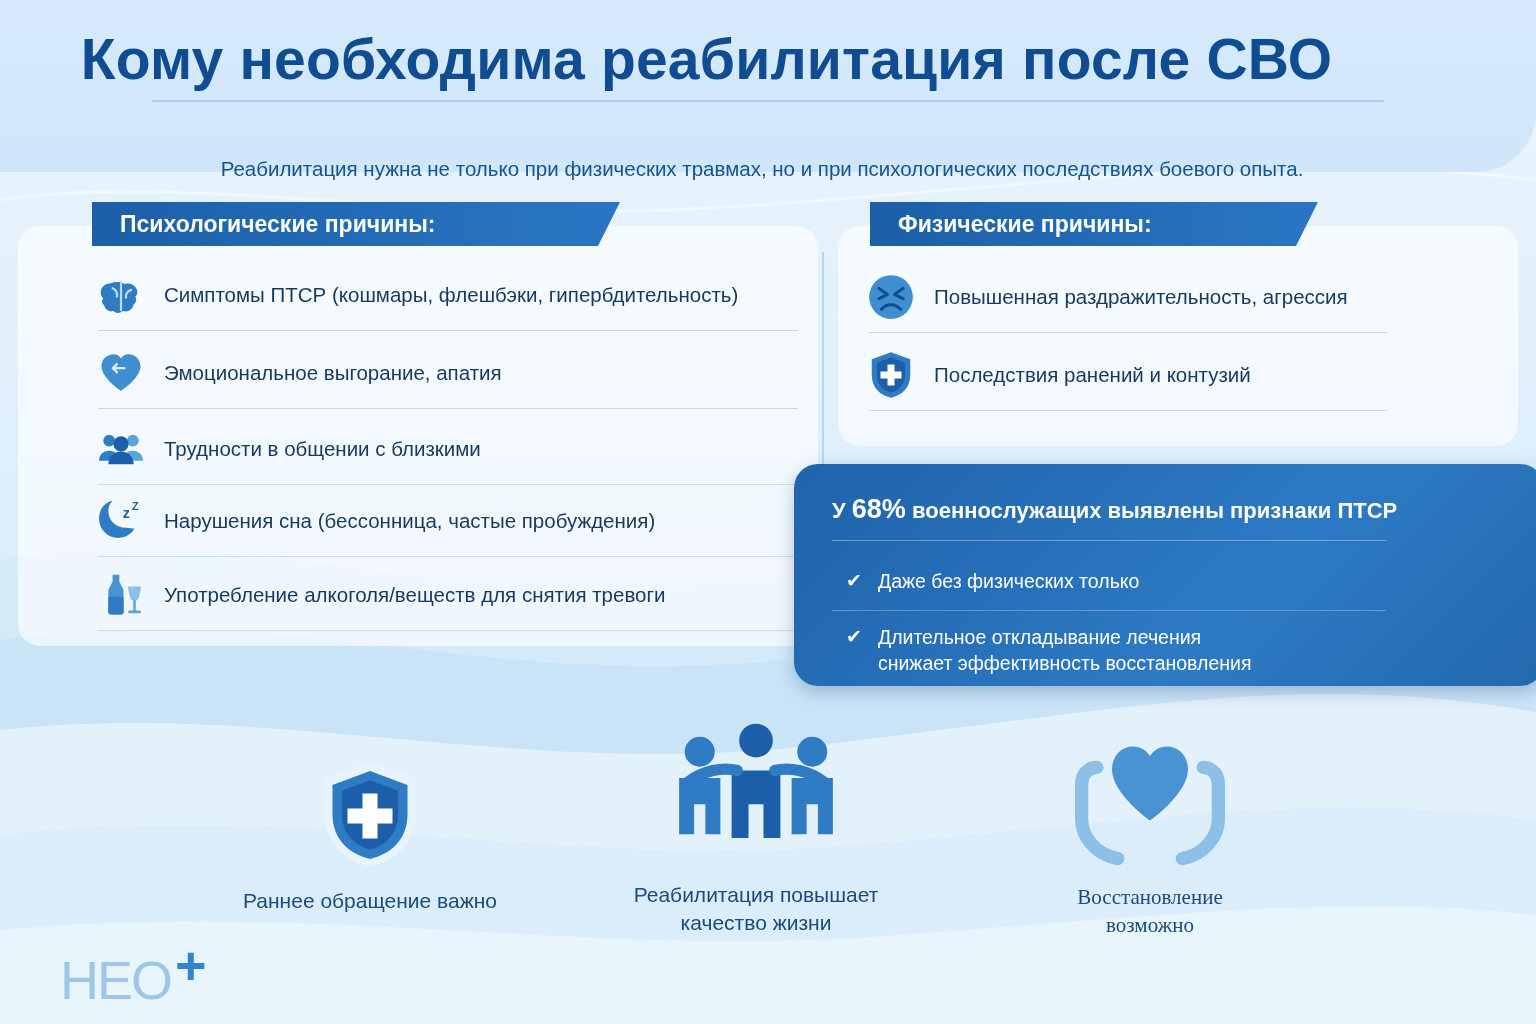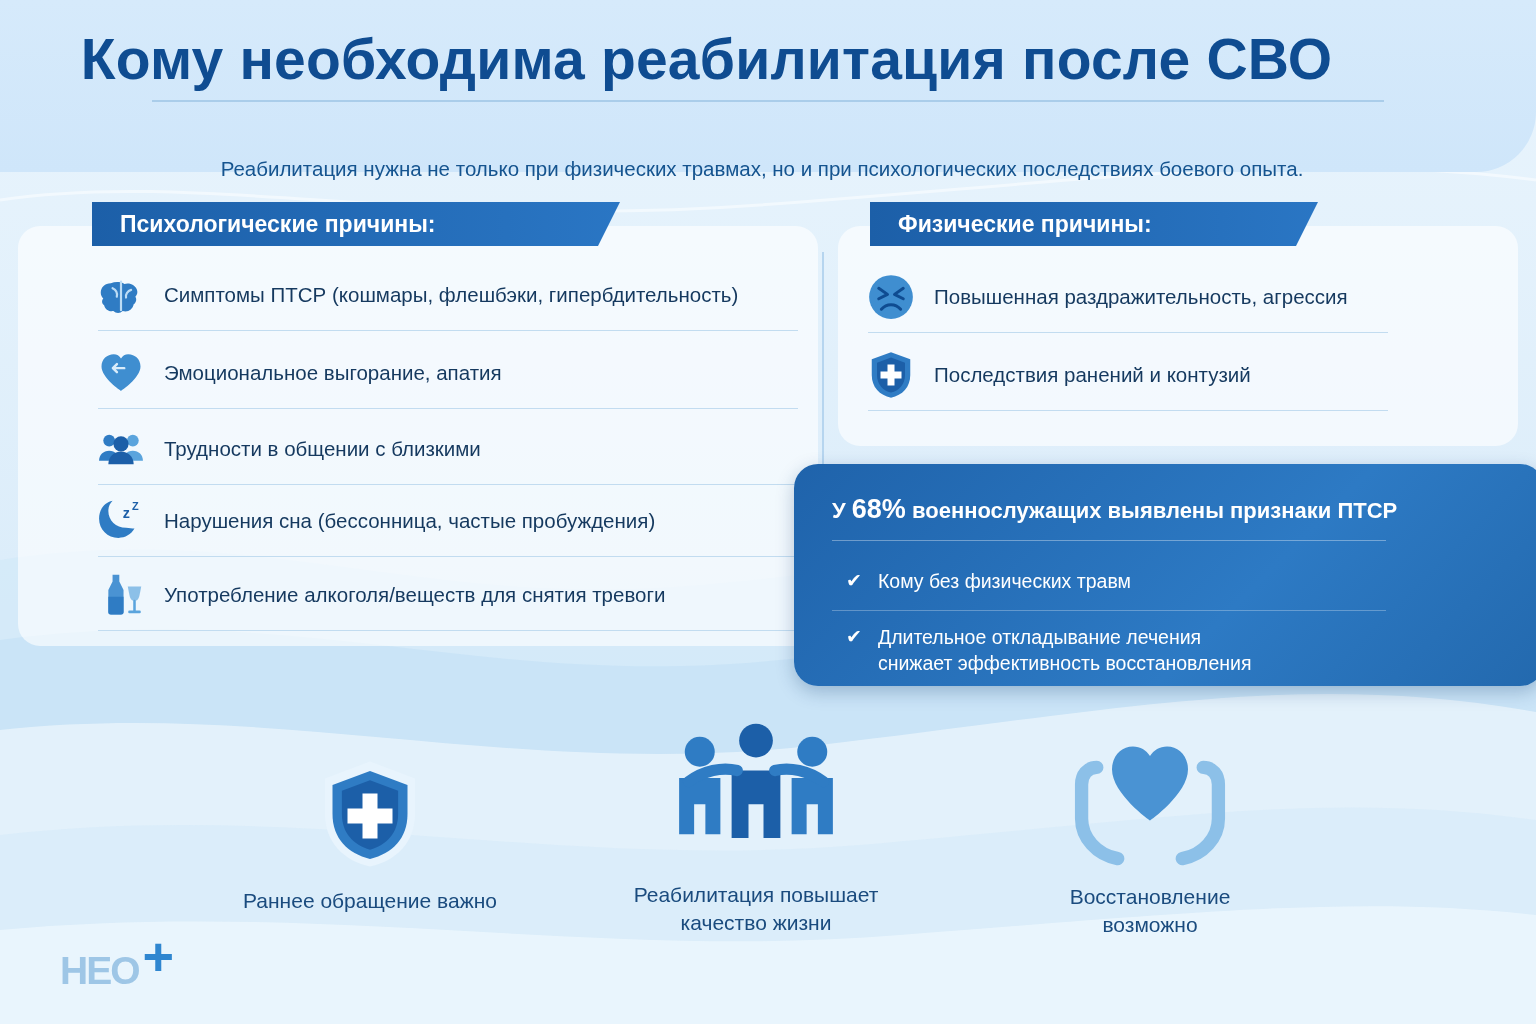--- a/index.html
+++ b/index.html
@@ -183,22 +183,22 @@
   
   .logo {
     position: absolute;
     left: 60px;
     top: 918px;
     display: flex;
     align-items: center;
     gap: 4px;
   }
   .logo-text {
-    font-size: 39px;
-    font-weight: bold;
+    font-size: 54px;
+    font-weight: normal;
     color: #9ec6e6;
     letter-spacing: -2px;
     margin-top: 31px;
   }
   .logo-plus {
     font-size: 54px;
     font-weight: bold;
     color: #2f86d0;
   }
 </style>
@@ -323,21 +323,21 @@
   <div class="row-underline" style="left:868px; top:410px; width:520px;"></div>
 
   <div class="stat-card">
     <div class="stat-head">
       <span>У </span><span class="big">68%</span><span> военнослужащих выявлены признаки ПТСР</span>
     </div>
     <div class="stat-rule"></div>
 
     <div class="stat-item" style="top:104px;">
       <span class="check">✔</span>
-      <span>Кому без физических травм</span>
+      <span>Даже без физических только</span>
     </div>
     <div class="stat-rule2"></div>
     <div class="stat-item" style="top:160px; white-space:pre-line;">
       <span class="check">✔</span>
       <span>Длительное откладывание лечения
 снижает эффективность восстановления</span>
     </div>
   </div>
 
   <div class="trio-item" style="left:220px; top:754px; width:300px;">
@@ -363,21 +363,21 @@
     <div class="trio-caption" style="white-space:pre-line;">Реабилитация повышает
 качество жизни</div>
   </div>
 
   <div class="trio-item" style="left:1000px; top:718px; width:300px;">
     <svg viewBox="0 0 100 80" width="190" height="152">
       <path d="M50 54S30 40 30 27c0-7 5-12 11-12 4 0 7 2 9 5 2-3 5-5 9-5 6 0 11 5 11 12 0 13-20 27-20 27z" fill="#4a93d3"></path>
       <path d="M22 26c-5 0-8 4-8 9v18c0 10 8 19 19 21" stroke="#8cc0e8" stroke-width="7" fill="none" stroke-linecap="round"></path>
       <path d="M78 26c5 0 8 4 8 9v18c0 10-8 19-19 21" stroke="#8cc0e8" stroke-width="7" fill="none" stroke-linecap="round"></path>
     </svg>
-    <div class="trio-caption" style="white-space:pre-line;">Восстановление
+    <div class="trio-caption" style="white-space:pre-line;font-family:Liberation Serif, serif;">Восстановление
 возможно</div>
   </div>
 
   <div class="logo">
     <span class="logo-text">НЕО</span>
     <span class="logo-plus">+</span>
   </div>
 
 </div>
 

